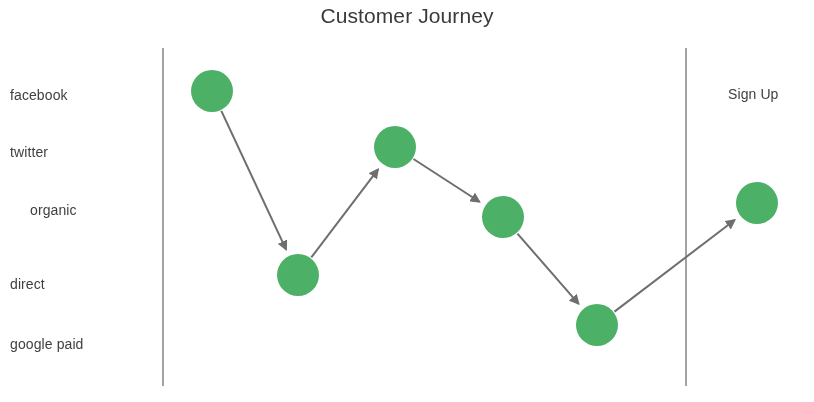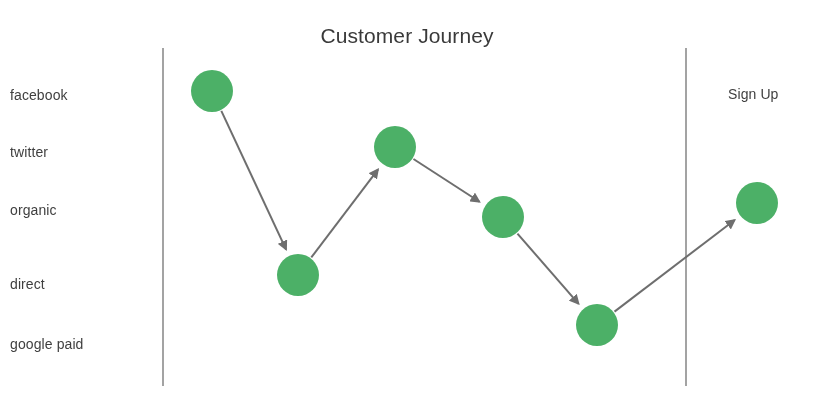--- a/index.html
+++ b/index.html
@@ -30,21 +30,20 @@
     position: absolute;
     left: 0;
     top: 4px;
     width: 814px;
     text-align: center;
     font-size: 21px;
     font-weight: 400;
     color: #3a3a3a;
     letter-spacing: 0.1px;
     font-family: "Liberation Sans", sans-serif;
-    margin-top: 20px;
   }
   .stage-label {
     position: absolute;
     font-size: 14px;
     font-weight: 400;
     color: #3f3f3f;
     white-space: nowrap;
     letter-spacing: 0.1px;
     font-family: "Liberation Sans", sans-serif;
   }
@@ -81,21 +80,21 @@
         <circle cx="395" cy="147" r="21" fill="#4cb067"></circle>
         <circle cx="503" cy="217" r="21" fill="#4cb067"></circle>
         <circle cx="597" cy="325" r="21" fill="#4cb067"></circle>
         <circle cx="757" cy="203" r="21" fill="#4cb067"></circle>
       </g>
   </svg>
 
   <div id="left-label-layer">
       <div class="stage-label left-label" style="top: 87px;">facebook</div>
       <div class="stage-label left-label" style="top: 144px;">twitter</div>
-      <div class="stage-label left-label" style="top: 202px;">organic</div>
+      <div class="stage-label left-label" style="top: 202px; margin-left: 20px;">organic</div>
       <div class="stage-label left-label" style="top: 276px;">direct</div>
       <div class="stage-label left-label" style="top: 336px;">google paid</div>
     </div>
   <div id="right-label-layer">
       <div class="stage-label right-label" style="top: 86px;">Sign Up</div>
     </div>
 
 </div>
 
 </body></html>

